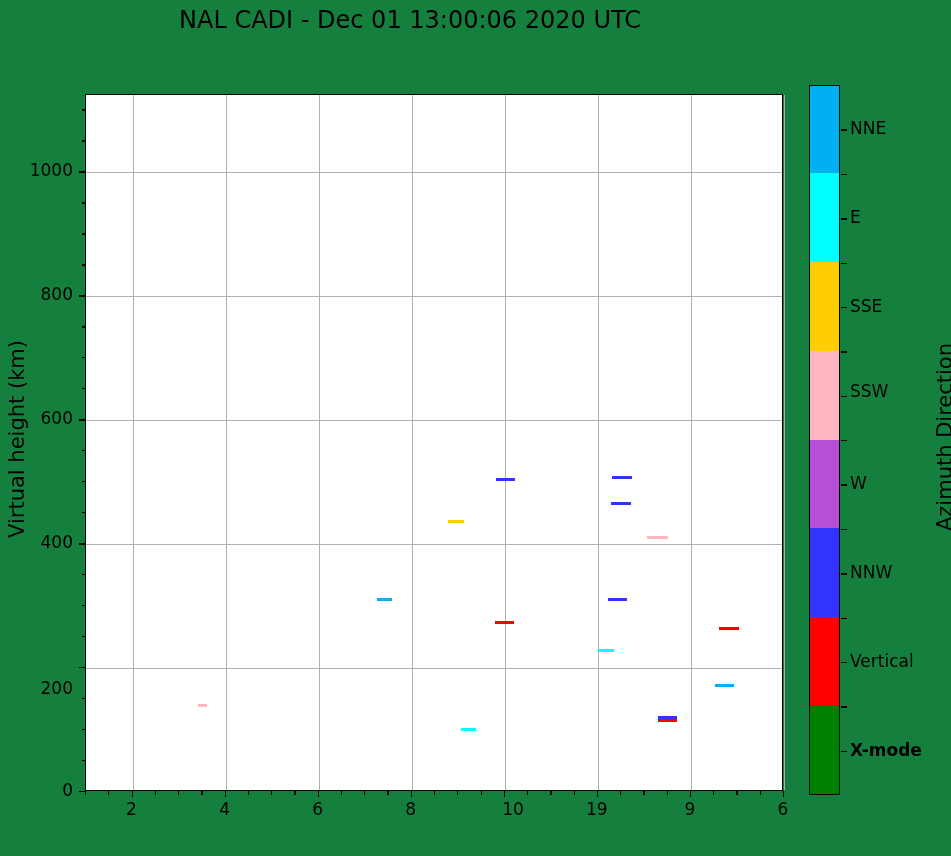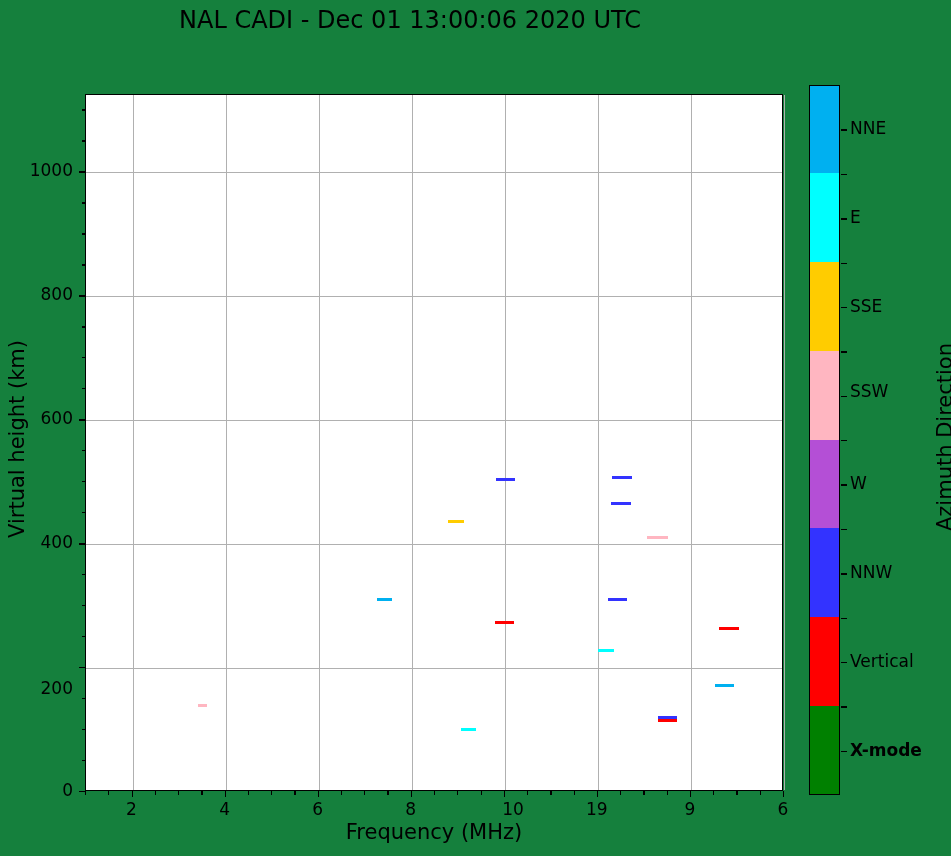--- a/index.html
+++ b/index.html
@@ -274,21 +274,20 @@
       <div class="ytick-minor" style="top: 388.289px;"></div>
       <div class="ytick-minor" style="top: 357.311px;"></div>
       <div class="ytick-minor" style="top: 326.333px;"></div>
       <div class="ytick-minor" style="top: 264.378px;"></div>
       <div class="ytick-minor" style="top: 233.4px;"></div>
       <div class="ytick-minor" style="top: 202.422px;"></div>
       <div class="ytick-minor" style="top: 140.467px;"></div>
       <div class="ytick-minor" style="top: 109.489px;"></div>
     </div>
 
-  <div id="xlabel">Frequency (MHz)</div>
   <div id="ylabel">Virtual height (km)</div>
 
   <div id="colorbar">
       <div class="cb-seg" style="top: -1.4px; height: 88.75px; background: rgb(0, 176, 240);"></div>
       <div class="cb-seg" style="top: 87.35px; height: 88.75px; background: rgb(0, 255, 255);"></div>
       <div class="cb-seg" style="top: 176.1px; height: 88.75px; background: rgb(255, 204, 0);"></div>
       <div class="cb-seg" style="top: 264.85px; height: 88.75px; background: rgb(255, 182, 193);"></div>
       <div class="cb-seg" style="top: 353.6px; height: 88.75px; background: rgb(180, 79, 214);"></div>
       <div class="cb-seg" style="top: 442.35px; height: 88.75px; background: rgb(51, 51, 255);"></div>
       <div class="cb-seg" style="top: 531.1px; height: 88.75px; background: rgb(255, 0, 0);"></div>

